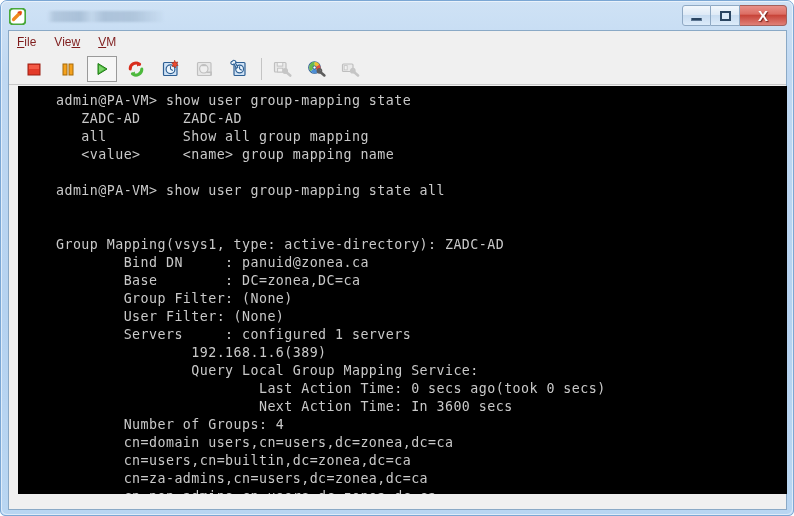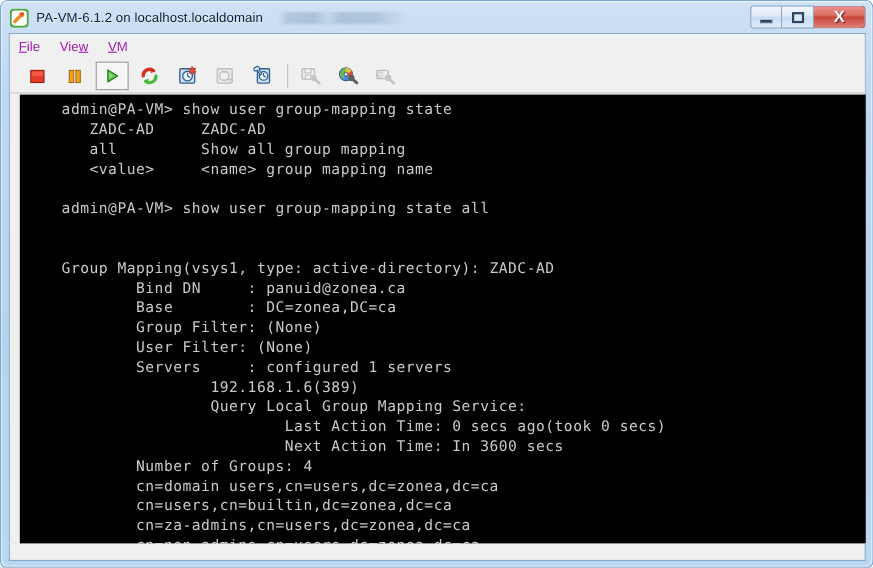--- a/index.html
+++ b/index.html
@@ -135,21 +135,21 @@
     position: absolute;
     left: 0; top: 0;
     width: 100%; height: 22px;
     background: #f0f0f0;
     display: flex;
     align-items: center;
     padding-left: 8px;
   }
   .menu-item {
     font-size: 12px;
-    color: #a21caf;
+    color: #7f1d1d;
     margin-right: 18px;
     cursor: default;
     white-space: nowrap;
   }
   .menu-item u { text-decoration: underline; }
 
   #toolbar {
     position: absolute;
     left: 0; top: 22px;
     width: 100%; height: 32px;
@@ -217,21 +217,20 @@
 <div id="window-frame">
 
   <div id="title-bar">
     <div id="app-icon">
       <svg width="17" height="17" viewBox="0 0 17 17">
         <rect x="0.5" y="0.5" width="16" height="16" rx="4" ry="4" fill="#ffffff" stroke="#49a83a" stroke-width="2.2"></rect>
         <path d="M4.5 11.5 L11.5 4.5" stroke="#f08a1e" stroke-width="3.2" stroke-linecap="round"></path>
         <path d="M9.4 4.4 L11.6 4.4 L11.6 6.6" fill="none" stroke="#e0441f" stroke-width="1.6" stroke-linecap="round"></path>
       </svg>
     </div>
-    <span id="title-text">PA-VM-6.1.2 on localhost.localdomain</span>
     <span id="title-redacted"></span>
 
     <div id="window-controls">
       <div class="win-btn">
         <div class="glyph-min"></div>
       </div>
       <div class="win-btn">
         <div class="glyph-max"></div>
       </div>
       <div class="win-btn" id="close-btn">

